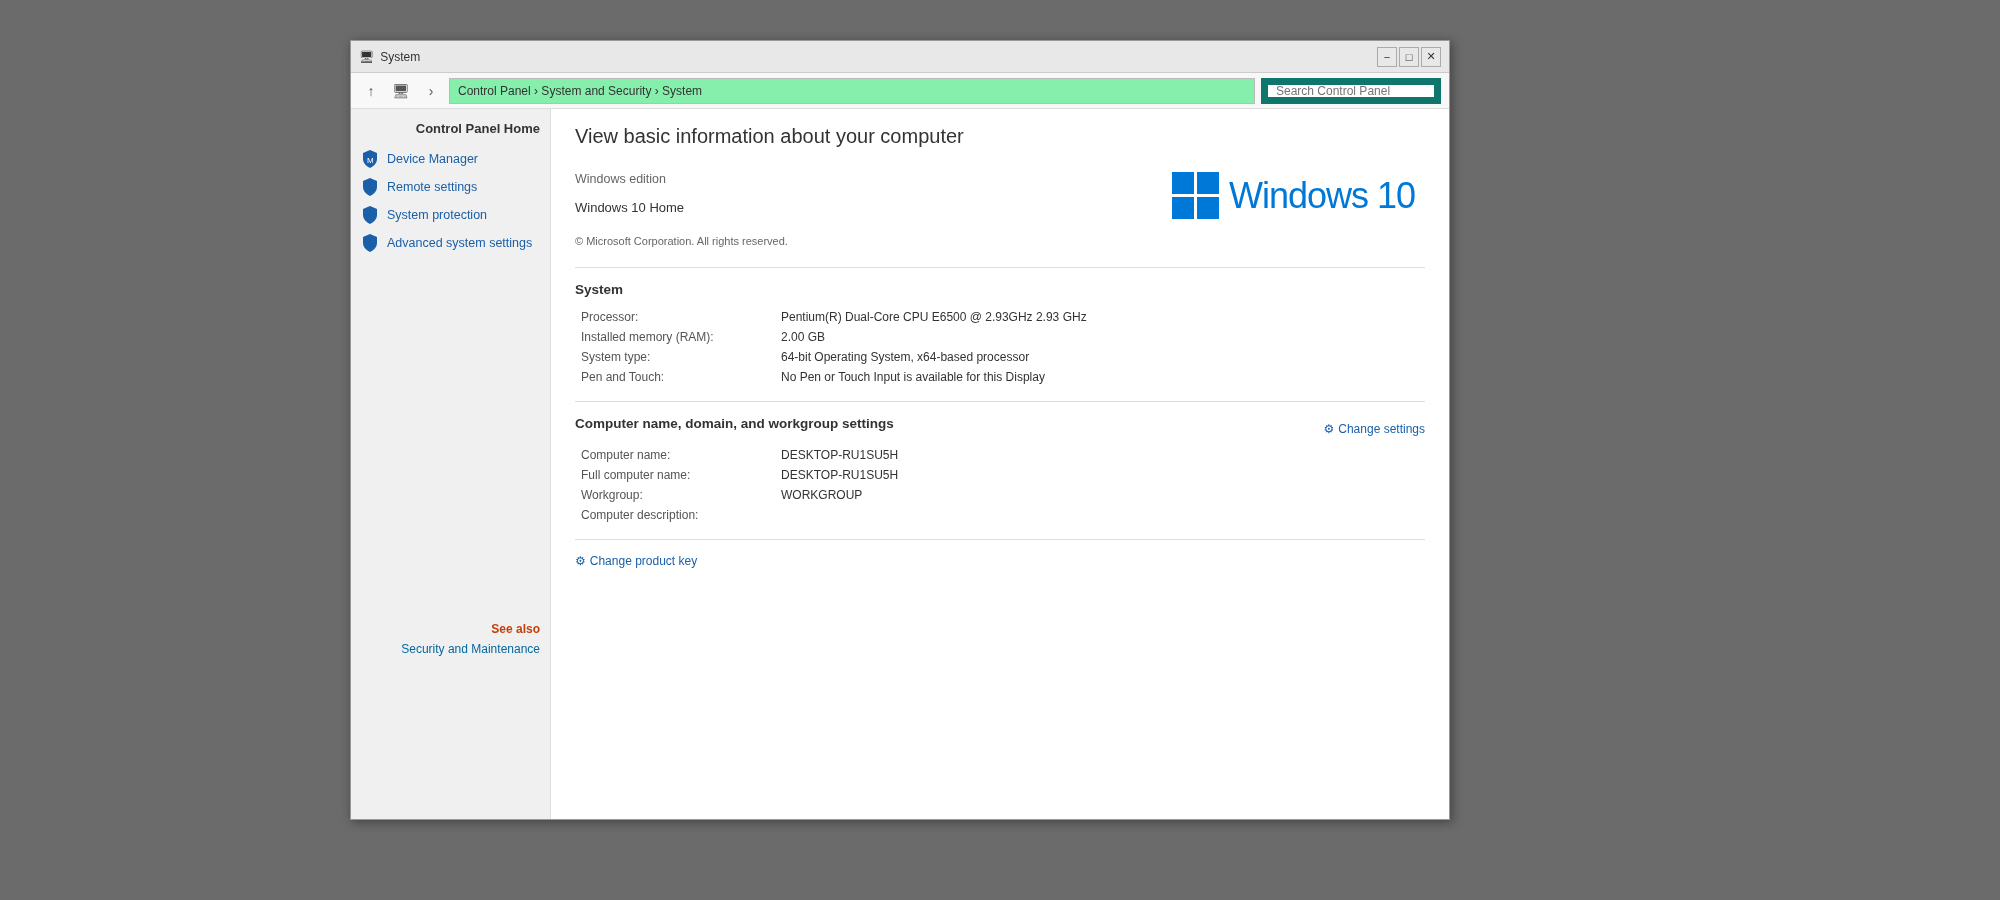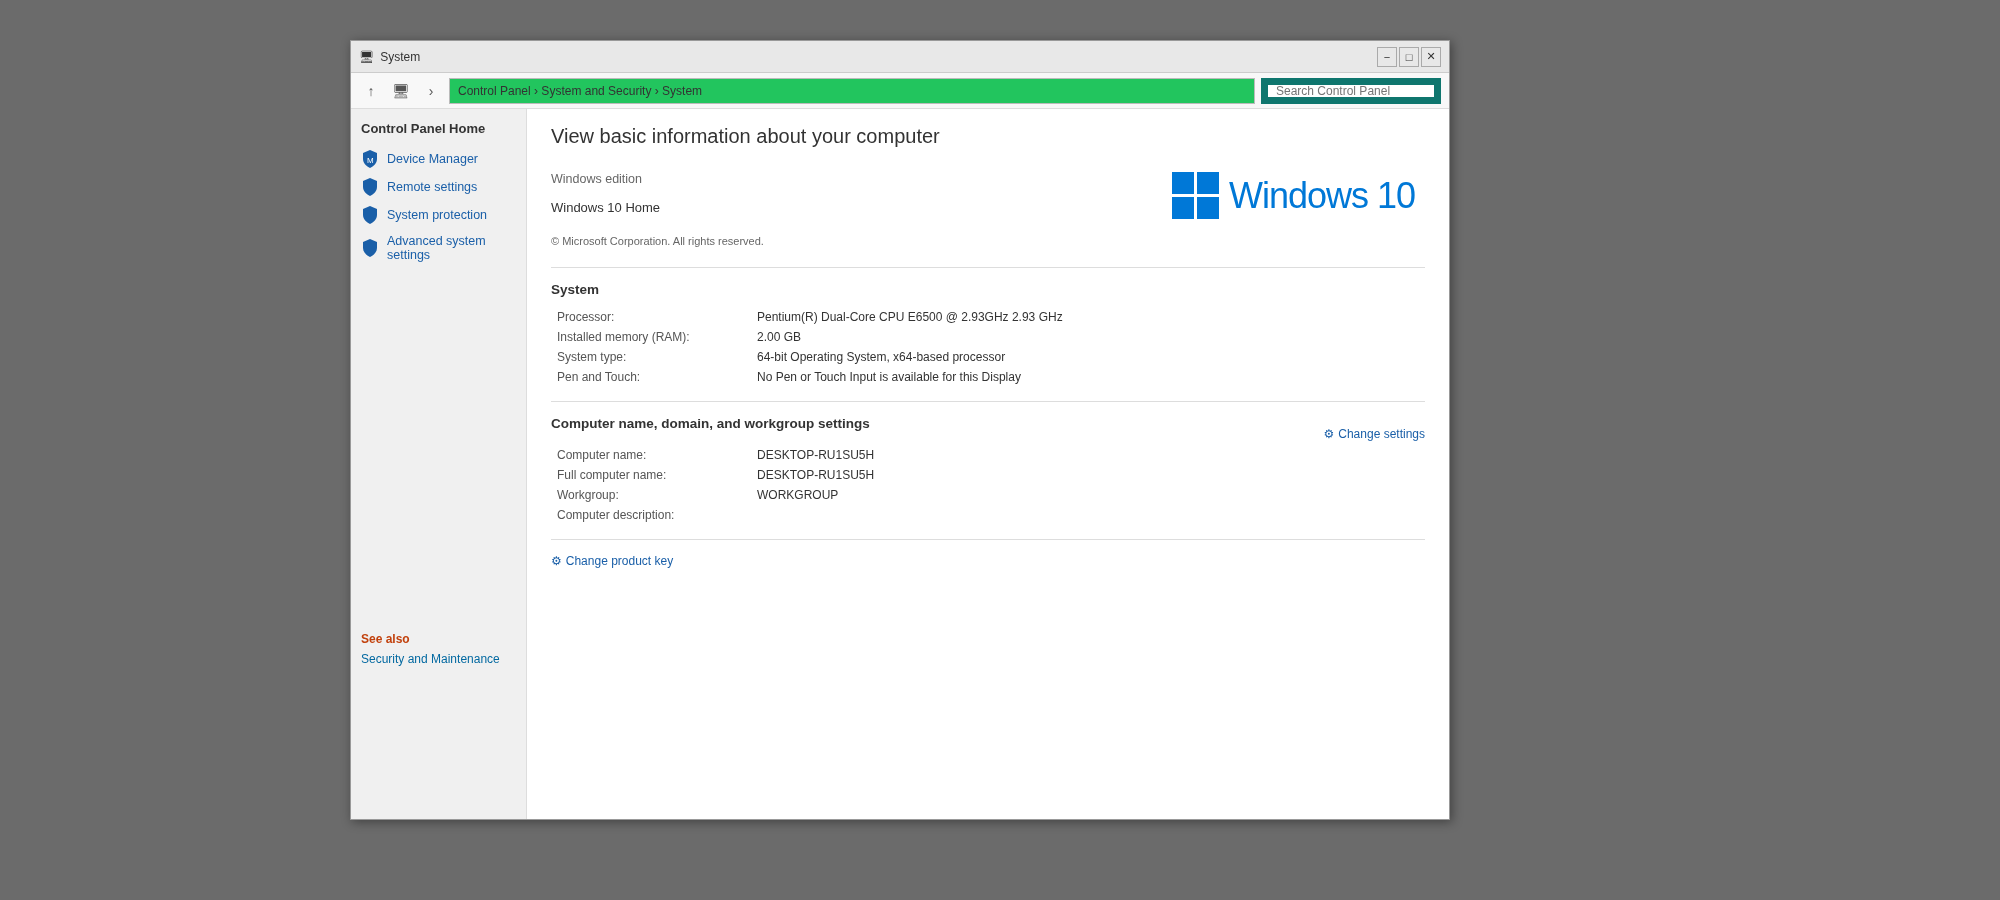--- a/index.html
+++ b/index.html
@@ -75,21 +75,21 @@
       display: flex;
       align-items: center;
       justify-content: center;
       font-size: 14px;
       color: #555;
       cursor: pointer;
     }
     .breadcrumb-bar {
       flex: 1;
       height: 26px;
-      background: #22c55e;
+      background: #86efac;
       border: 1px solid #bbb;
       display: flex;
       align-items: center;
       padding: 0 8px;
       font-size: 12px;
       color: #333;
     }
     .search-box {
       width: 180px;
       height: 26px;
@@ -100,25 +100,26 @@
       color: #999;
     }
     
     .main-area {
       display: flex;
       flex: 1;
       overflow: hidden;
     }
     
     .sidebar {
-      width: 176px;
+      width: 200px;
       background: #f0f0f0;
       padding: 12px 10px;
       border-right: 1px solid #ddd;
       flex-shrink: 0;
+      text-align: right;
     }
     .sidebar-title {
       font-size: 13px;
       font-weight: 600;
       color: #333;
       margin-bottom: 14px;
     }
     .sidebar-item {
       display: flex;
       align-items: center;
@@ -205,21 +206,21 @@
       color: #1a5fa8;
       cursor: pointer;
       text-decoration: none;
       display: flex;
       align-items: center;
       gap: 4px;
     }
     .section-row {
       display: flex;
       justify-content: space-between;
-      align-items: flex-end;
+      align-items: center;
       margin-bottom: 4px;
     }
     .activation-text {
       font-size: 12px;
       color: #333;
     }
     .activation-link {
       color: #1a5fa8;
       cursor: pointer;
       text-decoration: none;

